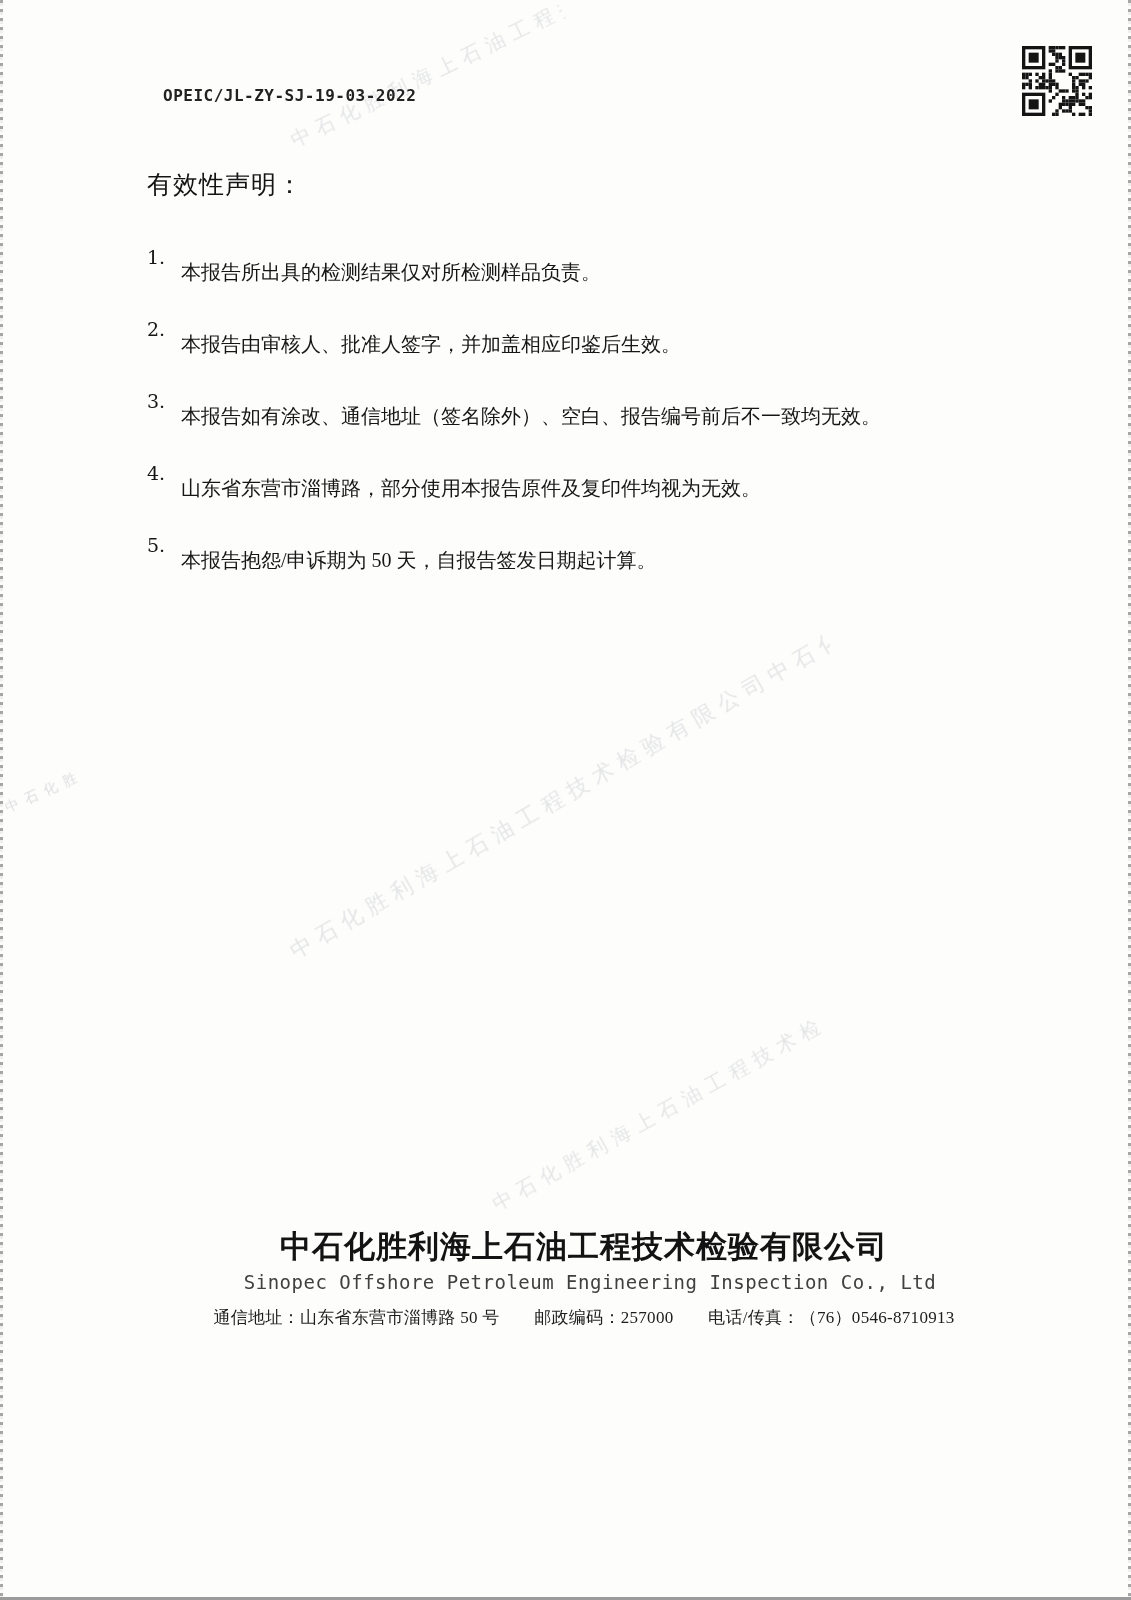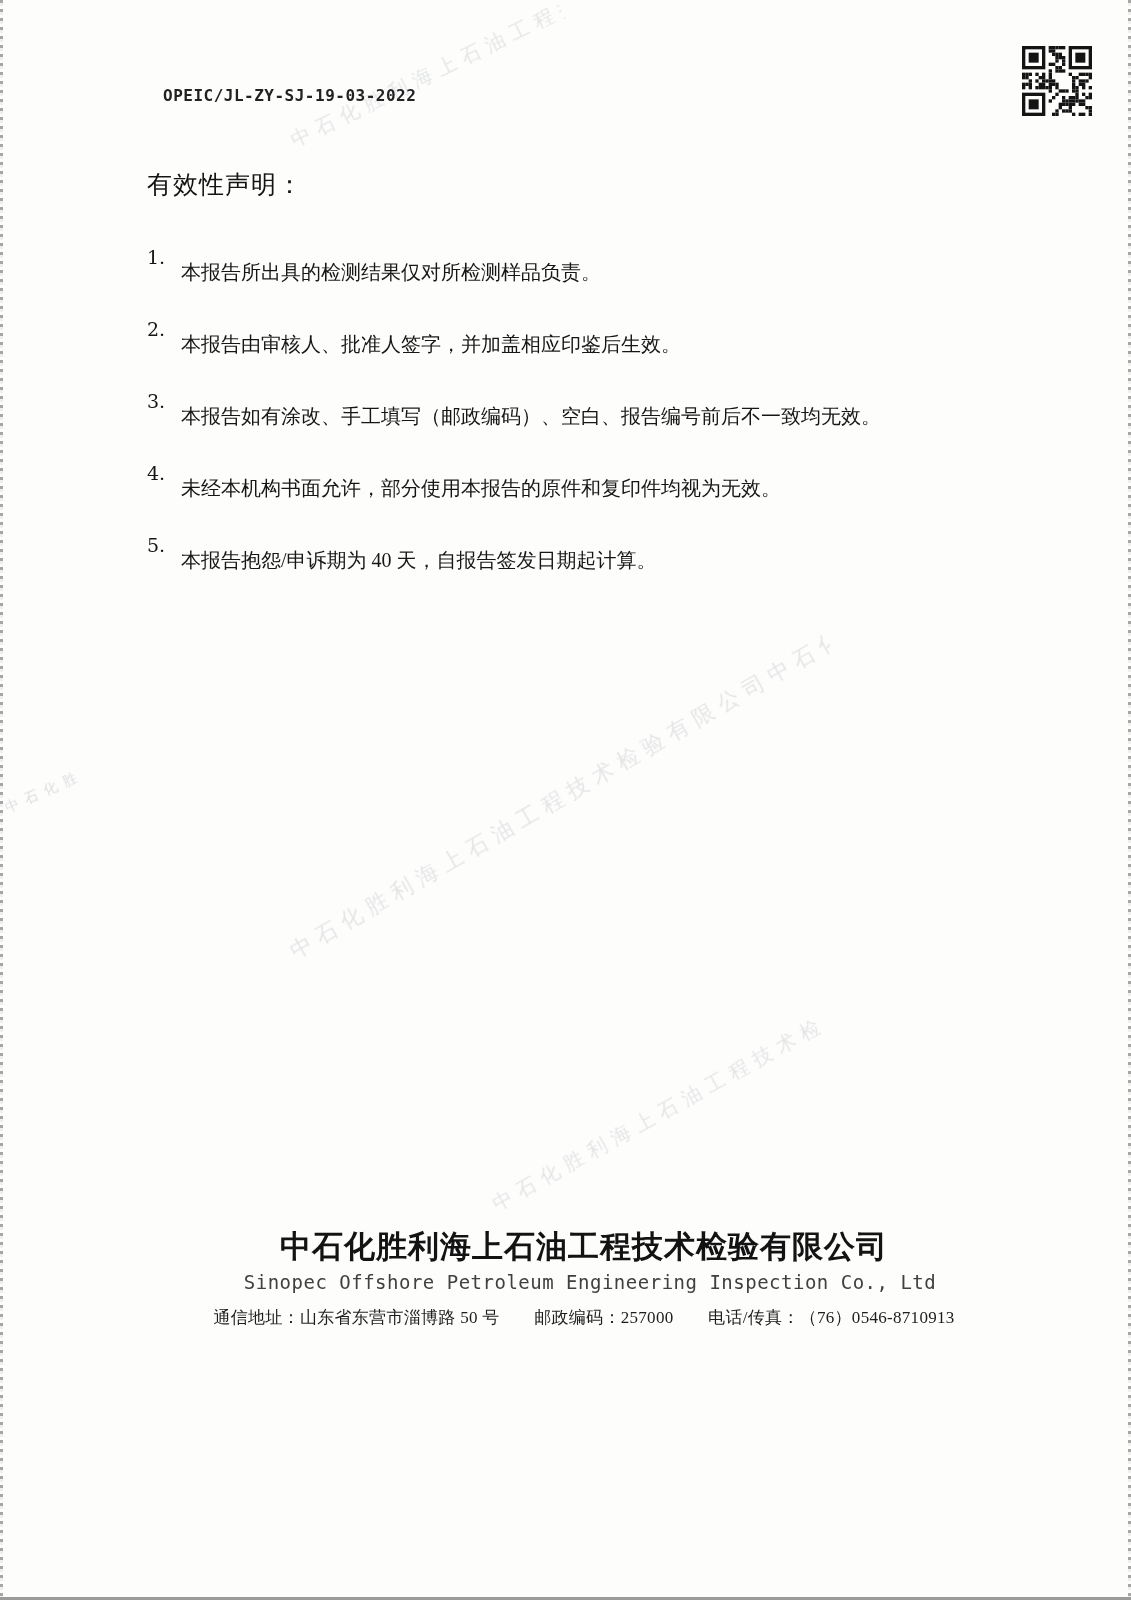--- a/index.html
+++ b/index.html
@@ -239,29 +239,29 @@
     <div class="statement">
       <span class="num">1.</span>
       <span class="txt">本报告所出具的检测结果仅对所检测样品负责。</span>
     </div>
     <div class="statement">
       <span class="num">2.</span>
       <span class="txt">本报告由审核人、批准人签字，并加盖相应印鉴后生效。</span>
     </div>
     <div class="statement">
       <span class="num">3.</span>
-      <span class="txt">本报告如有涂改、手工填写（邮政编码）、空白、报告编号前后不一致均无效。</span>
+      <span class="txt">本报告如有涂改、通信地址（签名除外）、空白、报告编号前后不一致均无效。</span>
     </div>
     <div class="statement">
       <span class="num">4.</span>
-      <span class="txt">未经本机构书面允许，部分使用本报告的原件和复印件均视为无效。</span>
+      <span class="txt">山东省东营市淄博路，部分使用本报告原件及复印件均视为无效。</span>
     </div>
     <div class="statement">
       <span class="num">5.</span>
-      <span class="txt">本报告抱怨/申诉期为 40 天，自报告签发日期起计算。</span>
+      <span class="txt">本报告抱怨/申诉期为 50 天，自报告签发日期起计算。</span>
     </div>
   </div>
 
   <div class="footer">
     <div class="company-cn">中石化胜利海上石油工程技术检验有限公司</div>
     <div class="company-en">Sinopec Offshore Petroleum Engineering Inspection Co., Ltd</div>
     <div class="contact-line">通信地址：山东省东营市淄博路 50 号　　邮政编码：257000　　电话/传真：（76）0546-8710913</div>
   </div>
 
 </div>

